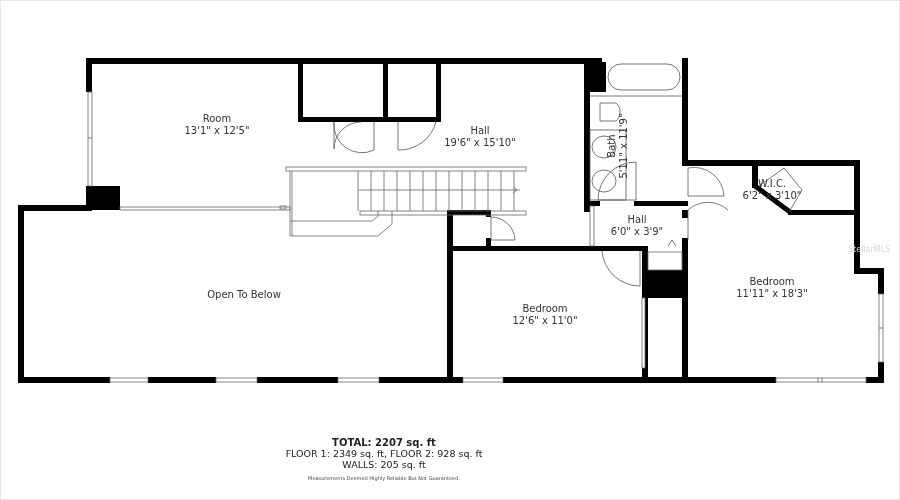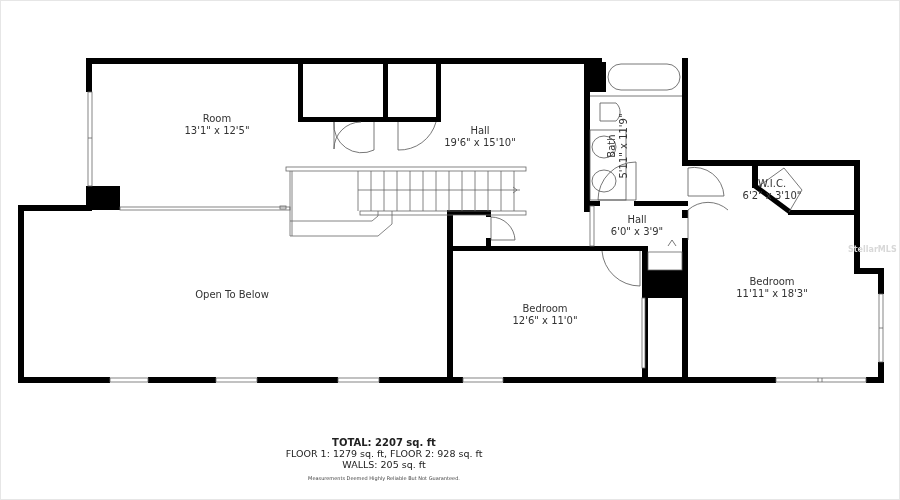--- a/index.html
+++ b/index.html
@@ -5,21 +5,21 @@
   html, body { margin: 0; padding: 0; background: #ffffff; }
   body { width: 900px; height: 500px; position: relative; overflow: hidden; font-family: "DejaVu Sans", sans-serif; }
   .frame { position: absolute; left: 0; top: 0; width: 898px; height: 498px; border: 1px solid #e6e6e6; }
   svg.plan { position: absolute; left: 0; top: 0; }
   .label { position: absolute; text-align: center; color: #333; font-size: 10px; line-height: 12px; transform: translateX(-50%); white-space: nowrap; }
   .label .dim { display: block; }
   .bath-label { position: absolute; left: 618px; top: 146px; transform: translate(-50%,-50%) rotate(-90deg); font-size: 10px; line-height: 12px; color: #333; text-align: center; white-space: nowrap; }
   .summary { position: absolute; left: 0; width: 768px; top: 437px; text-align: center; color: #222; font-size: 9.5px; line-height: 11px; }
   .summary .total { font-weight: bold; font-size: 10px; }
   .summary .disclaimer { font-size: 5px; line-height: 8px; margin-top: 4px; color: #444; }
-  .watermark { position: absolute; left: 848px; top: 245px; color: #d8d8d8; font-size: 8px; font-weight: bold; }
+  .watermark { position: absolute; left: 848px; top: 245px; color: #d8d8d8; font-size: 8px; }
 </style>
 </head>
 <body>
 
 <div class="frame"></div>
 
 <svg class="plan" width="900" height="500" viewBox="0 0 900 500">
   <g fill="#000">
 
     <rect x="86" y="58" width="516" height="6"></rect>
@@ -169,34 +169,34 @@
 <div class="label" style="left:772px; top:178px;">
   <span>W.I.C.</span>
   <span class="dim">6'2" x 3'10"</span>
 </div>
 
 <div class="label" style="left:637px; top:214px;">
   <span>Hall</span>
   <span class="dim">6'0" x 3'9"</span>
 </div>
 
-<div class="label" style="left:232px; top:289px;text-align:right;">
+<div class="label" style="left:244px; top:289px;text-align:right;">
   <span>Open To Below</span>
 </div>
 
 <div class="label" style="left:545px; top:303px;">
   <span>Bedroom</span>
   <span class="dim">12'6" x 11'0"</span>
 </div>
 
 <div class="label" style="left:772px; top:276px;">
   <span>Bedroom</span>
   <span class="dim">11'11" x 18'3"</span>
 </div>
 
 <div class="watermark">StellarMLS</div>
 
 <div class="summary">
   <div class="total">TOTAL: 2207 sq. ft</div>
-  <div>FLOOR 1: 1279 sq. ft, FLOOR 2: 928 sq. ft</div>
+  <div>FLOOR 1: 2349 sq. ft, FLOOR 2: 928 sq. ft</div>
   <div>WALLS: 205 sq. ft</div>
   <div class="disclaimer">Measurements Deemed Highly Reliable But Not Guaranteed.</div>
 </div>
 
 </body></html>

